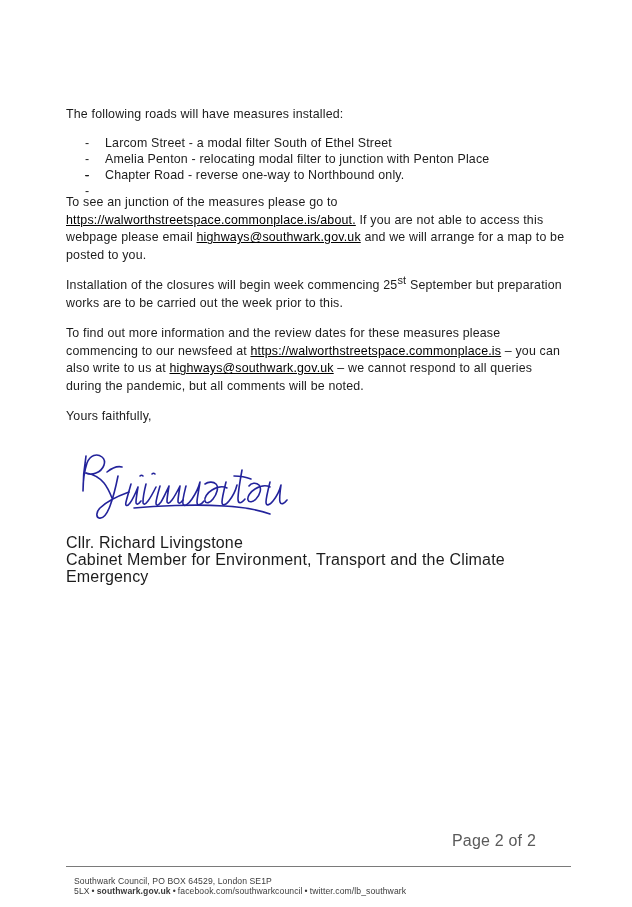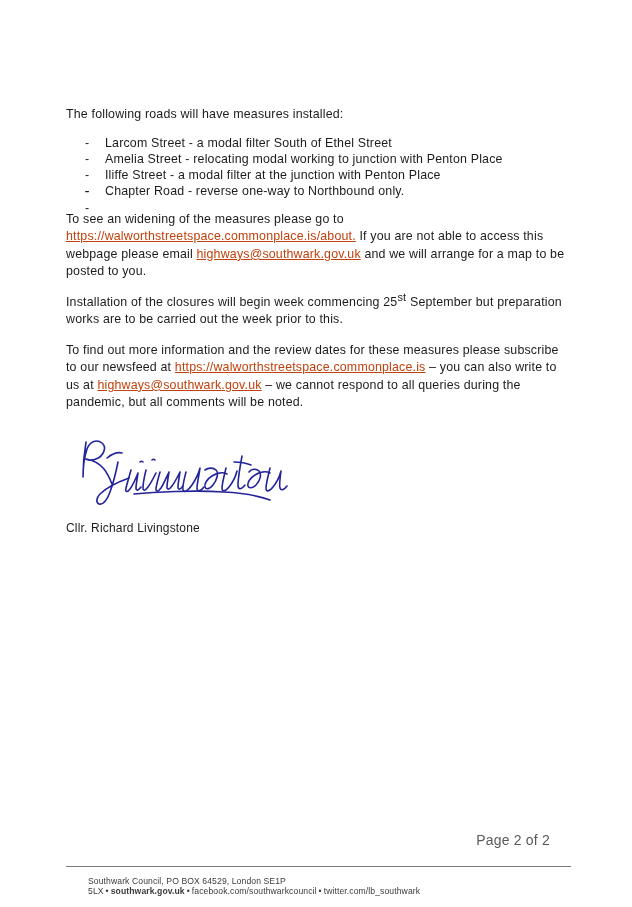--- a/index.html
+++ b/index.html
@@ -51,21 +51,21 @@
     color: #1c1c1c;
     padding-left: 39px;
     position: relative;
   }
   ul.road-list li .dash {
     position: absolute;
     left: 19px;
     top: 0;
   }
   a.link {
-    color: #c2410c;
+    color: #000000;
     text-decoration: underline;
   }
   sup {
     font-size: 11px;
     vertical-align: super;
     line-height: 0;
   }
   .sig-block {
     margin-top: 18px;
     height: 86px;
@@ -73,44 +73,44 @@
   }
   .signature {
     position: absolute;
     left: 8px;
     top: 2px;
   }
   .signoff {
     margin-top: 4px;
   }
   .signoff div {
-    font-size: 12px;
+    font-size: 16px;
     line-height: 17px;
     letter-spacing: 0.18px;
     color: #1c1c1c;
   }
   .page-number {
     position: absolute;
-    right: 46px;
+    right: 60px;
     top: 832px;
-    font-size: 14px;
+    font-size: 16px;
     color: #5a5a5a;
     letter-spacing: 0.2px;
   }
   .footer-rule {
     position: absolute;
     left: 66px;
     top: 866px;
     width: 505px;
     height: 1px;
     background: #7a7a7a;
   }
   .footer-text {
     position: absolute;
-    left: 88px;
+    left: 74px;
     top: 876px;
     width: 520px;
     font-size: 8.6px;
     letter-spacing: 0.1px;
     color: #3b3b3b;
   }
   .footer-text b {
     font-weight: bold;
   }
   .footer-sep {
@@ -121,35 +121,36 @@
 <body>
 
 <div class="page">
 
   <div class="content">
 
     <p class="intro">The following roads will have measures installed:</p>
 
     <ul class="road-list">
       <li><span class="dash">-</span><span>Larcom Street - a modal filter South of Ethel Street</span></li>
-      <li><span class="dash">-</span><span>Amelia Street - relocating modal working to junction with Penton Place</span></li>
-      <li><span class="dash">-</span><span>Iliffe Street - a modal filter at the junction with Penton Place</span></li>
+      <li><span class="dash">-</span><span>Amelia Penton - relocating modal filter to junction with Penton Place</span></li>
+      <li><span class="dash">-</span></li>
       <li><span class="dash">-</span></li>
       <li><span class="dash">-</span></li>
       <li><span class="dash">-</span><span>Chapter Road - reverse one-way to Northbound only.</span></li>
       <li><span class="dash">-</span></li>
     </ul>
 
-    <p><span>To see an widening of the measures please go to </span><a class="link" href="#">https://walworthstreetspace.commonplace.is/about.</a><span> If you are not able to access this webpage please email </span><a class="link" href="#">highways@southwark.gov.uk</a><span> and we will arrange for a map to be posted to you.</span></p>
+    <p><span>To see an junction of the measures please go to </span><a class="link" href="#">https://walworthstreetspace.commonplace.is/about.</a><span> If you are not able to access this webpage please email </span><a class="link" href="#">highways@southwark.gov.uk</a><span> and we will arrange for a map to be posted to you.</span></p>
 
     <p><span>Installation of the closures will begin week commencing 25</span><sup>st</sup><span> September but preparation works are to be carried out the week prior to this.</span></p>
 
 
-    <p><span>To find out more information and the review dates for these measures please subscribe to our newsfeed at </span><a class="link" href="#">https://walworthstreetspace.commonplace.is</a><span> – you can also write to us at </span><a class="link" href="#">highways@southwark.gov.uk</a><span> – we cannot respond to all queries during the pandemic, but all comments will be noted.</span></p>
+    <p><span>To find out more information and the review dates for these measures please commencing to our newsfeed at </span><a class="link" href="#">https://walworthstreetspace.commonplace.is</a><span> – you can also write to us at </span><a class="link" href="#">highways@southwark.gov.uk</a><span> – we cannot respond to all queries during the pandemic, but all comments will be noted.</span></p>
 
+    <p>Yours faithfully,</p>
 
     <div class="sig-block">
       <svg class="signature" width="230" height="80" viewBox="0 0 230 80">
         <g fill="none" stroke="#23239b" stroke-width="1.6" stroke-linecap="round" stroke-linejoin="round">
           <path d="M12 10 C10 22, 9 36, 9 45 C9 38, 10 26, 13 17 C16 9, 23 7, 28 11 C33 15, 30 24, 22 27 C17 29, 14 28, 12 27 C18 28, 25 31, 30 37 C34 42, 36 47, 38 52"></path>
           <path d="M33 26 C38 22, 44 20, 48 21"></path>
           <path d="M44 30 C42 40, 39 52, 36 60 C33 68, 29 73, 25 72 C22 71, 22 66, 26 62 C32 56, 44 50, 55 46"></path>
           <path d="M57 38 C55 45, 53 52, 52 56 C51 60, 53 61, 56 57 C59 53, 62 46, 64 41 C63 47, 62 53, 62 56 C62 59, 64 59, 67 55"></path>
           <path d="M66 30 C67 29, 68 29, 69 30"></path>
           <path d="M72 38 C70 46, 69 53, 69 56 C69 59, 71 59, 74 55 C77 51, 80 45, 82 41"></path>
@@ -162,20 +163,21 @@
           <path d="M168 24 C166 35, 164 47, 164 53 C164 58, 167 58, 171 53"></path>
           <path d="M175 40 C177 37, 182 36, 185 39 C188 42, 186 49, 182 53 C179 56, 175 57, 174 54 C173 51, 176 46, 181 43 C186 40, 192 39, 196 41"></path>
           <path d="M196 36 C194 44, 192 52, 192 56 C192 60, 195 60, 199 55 C203 50, 206 43, 207 39 C206 46, 205 53, 206 56 C207 59, 210 58, 213 54"></path>
           <path d="M60 62 C80 60, 120 58, 150 60 C170 61, 185 64, 196 68"></path>
         </g>
       </svg>
     </div>
 
     <div class="signoff">
       <div>Cllr. Richard Livingstone</div>
+      <div>Cabinet Member for Environment, Transport and the Climate Emergency</div>
     </div>
 
   </div>
 
   <div class="page-number">Page 2 of 2</div>
 
   <div class="footer-rule"></div>
 
   <div class="footer-text">
     <span>Southwark Council, PO BOX 64529, London SE1P 5LX</span><span class="footer-sep">•</span><b>southwark.gov.uk</b><span class="footer-sep">•</span><span>facebook.com/southwarkcouncil</span><span class="footer-sep">•</span><span>twitter.com/lb_southwark</span>

